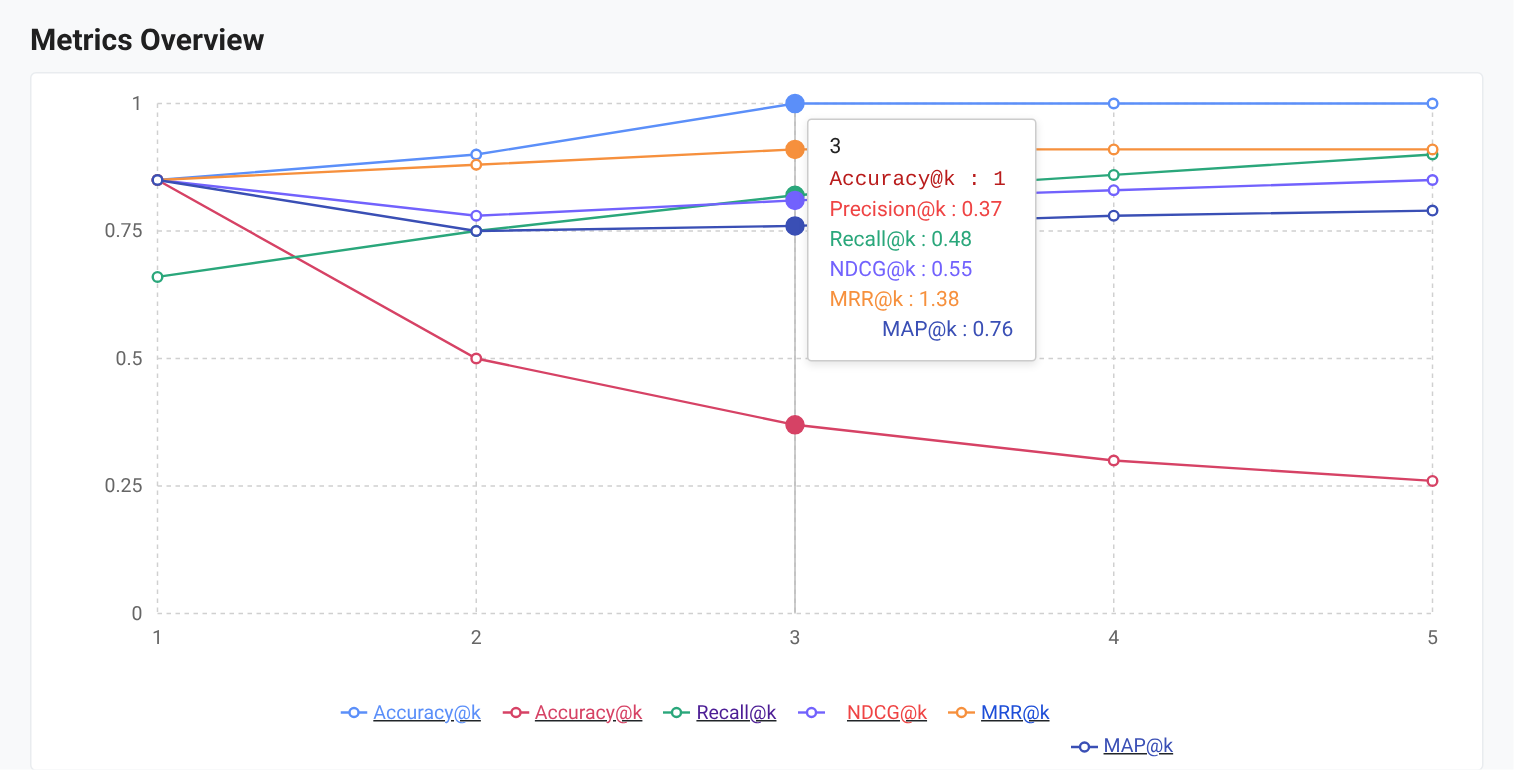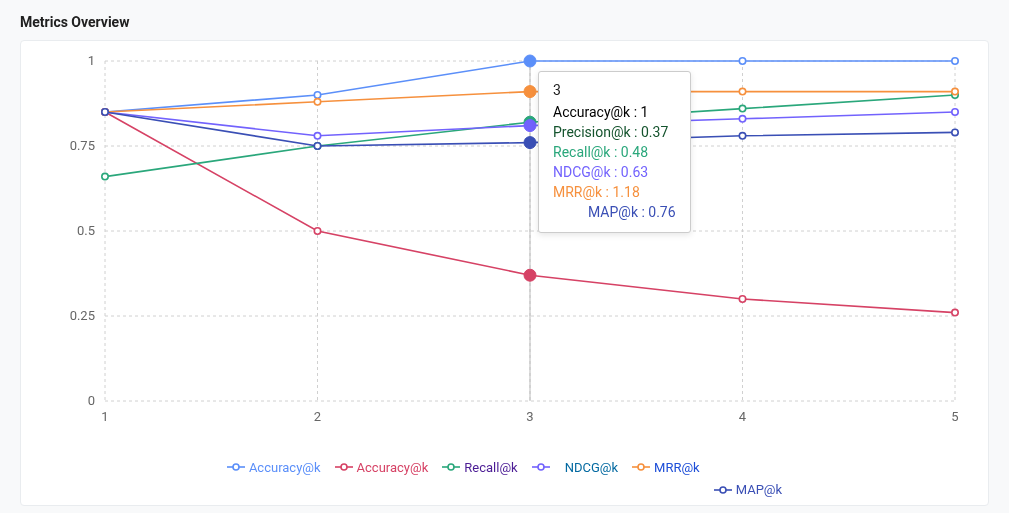--- a/index.html
+++ b/index.html
@@ -9,21 +9,21 @@
     background: #f8f9fa;
     color: #212529;
     width: 1009px;
     height: 513px;
     overflow: hidden;
   }
   .panel {
     padding: 14px 20px 10px 20px;
   }
   .panel-title {
-    font-size: 14px;
+    font-size: 20px;
     font-weight: 700;
     margin: 0 0 10px 0;
     color: #202020;
   }
   .chart-card {
     background: #fff;
     border: 1px solid #e9ecef;
     border-radius: 4px;
     padding: 10px 14px 8px 14px;
     position: relative;
@@ -43,20 +43,21 @@
   .axis text {
     font-size: 13px;
     fill: #666;
   }
   .legend {
     display: flex;
     justify-content: center;
     gap: 14px;
     margin-top: 6px;
     font-size: 13px;
+    text-decoration: underline;
   }
   .legend-item {
     display: inline-flex;
     align-items: center;
     gap: 4px;
     cursor: pointer;
   }
   .legend-swatch {
     display: inline-flex;
     align-items: center;
@@ -156,25 +157,25 @@
           <circle cx="495" cy="224.2" r="6" fill="#d64265" stroke="#d64265" stroke-width="1"></circle>
           <circle cx="495" cy="71.19999999999999" r="6" fill="#2aa77b" stroke="#2aa77b" stroke-width="1"></circle>
           <circle cx="495" cy="74.59999999999997" r="6" fill="#7262fd" stroke="#7262fd" stroke-width="1"></circle>
           <circle cx="495" cy="40.599999999999966" r="6" fill="#f6903d" stroke="#f6903d" stroke-width="1"></circle>
           <circle cx="495" cy="91.60000000000002" r="6" fill="#3a4fb5" stroke="#3a4fb5" stroke-width="1"></circle>
         </svg>
 
       <div class="tooltip-box" id="tooltip" style="left: 503px; top: 20px;">
         <div class="tooltip-title">3</div>
 
-      <div class="tooltip-row" style="color: #000000;">Accuracy@k : 1</div>
-          <div class="tooltip-row" style="color: #14532d;">Precision@k : 0.37</div>
+      <div class="tooltip-row" style="color: #b91c1c; font-family: Liberation Mono, monospace;">Accuracy@k : 1</div>
+          <div class="tooltip-row" style="color: #ef4444;">Precision@k : 0.37</div>
           <div class="tooltip-row" style="color: rgb(42, 167, 123);">Recall@k : 0.48</div>
-          <div class="tooltip-row" style="color: rgb(114, 98, 253);">NDCG@k : 0.63</div>
-          <div class="tooltip-row" style="color: rgb(246, 144, 61);">MRR@k : 1.18</div>
+          <div class="tooltip-row" style="color: rgb(114, 98, 253);">NDCG@k : 0.55</div>
+          <div class="tooltip-row" style="color: rgb(246, 144, 61);">MRR@k : 1.38</div>
           <div class="tooltip-row" style="color: rgb(58, 79, 181); margin-left: 35px;">MAP@k : 0.76</div>
         </div>
     </div>
 
     <div class="legend" id="legend">
 
     <span class="legend-item" style="color: rgb(91, 143, 249);">
           <span class="legend-swatch">
             <svg width="18" height="10">
               <line x1="0" y1="5" x2="18" y2="5" stroke="#5b8ff9" stroke-width="1.6"></line>
@@ -194,21 +195,21 @@
         </span>
         <span class="legend-item" style="color: #4c1d95;">
           <span class="legend-swatch">
             <svg width="18" height="10">
               <line x1="0" y1="5" x2="18" y2="5" stroke="#2aa77b" stroke-width="1.6"></line>
               <circle cx="9" cy="5" r="3" fill="#fff" stroke="#2aa77b" stroke-width="1.6"></circle>
             </svg>
           </span>
           <span>Recall@k</span>
         </span>
-        <span class="legend-item" style="color: #0369a1; gap: 15px;">
+        <span class="legend-item" style="color: #ef4444; gap: 15px;">
           <span class="legend-swatch">
             <svg width="18" height="10">
               <line x1="0" y1="5" x2="18" y2="5" stroke="#7262fd" stroke-width="1.6"></line>
               <circle cx="9" cy="5" r="3" fill="#fff" stroke="#7262fd" stroke-width="1.6"></circle>
             </svg>
           </span>
           <span>NDCG@k</span>
         </span>
         <span class="legend-item" style="color: #1d4ed8;">
           <span class="legend-swatch">

